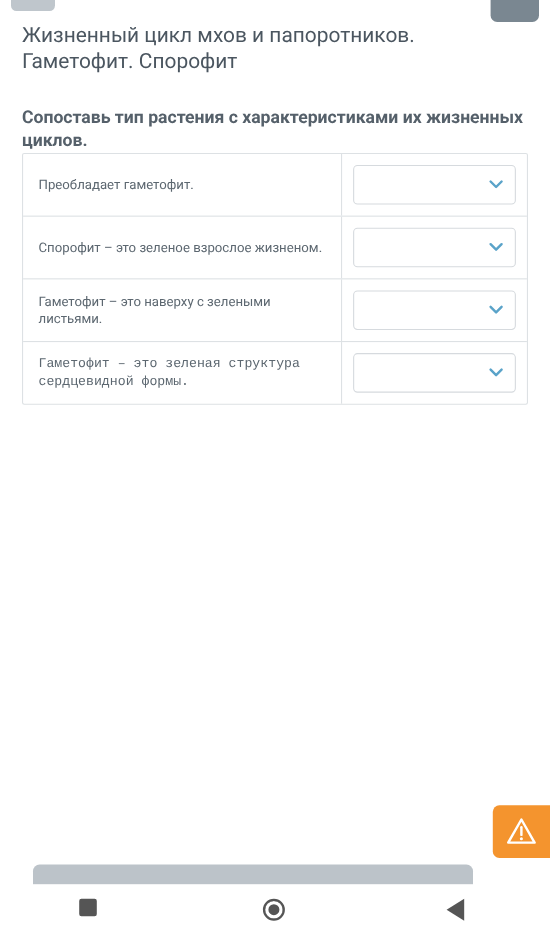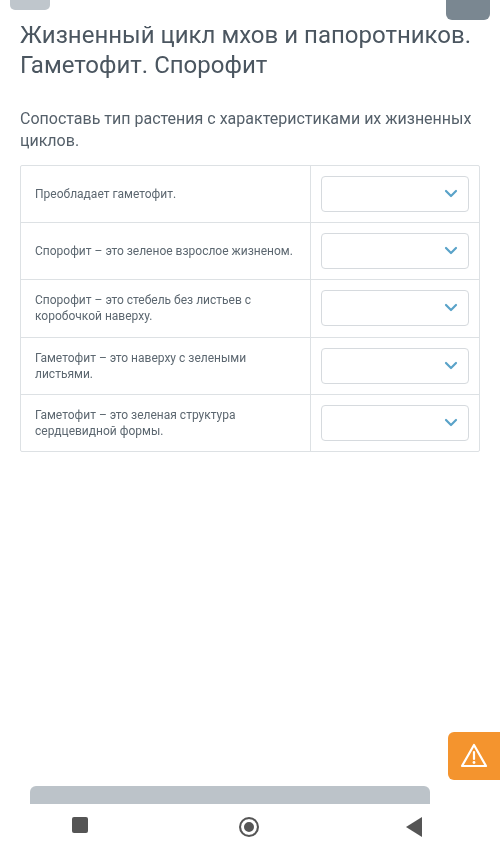--- a/index.html
+++ b/index.html
@@ -23,43 +23,42 @@
     position: absolute;
     top: 0; right: 10px;
     width: 44px; height: 20px;
     background: #7a8791;
     border-radius: 0 0 6px 6px;
   }
   .content {
     padding: 20px 20px 0 20px;
   }
   .title {
-    font-size: 24px;
+    font-size: 19px;
     font-weight: 400;
     color: #4b5660;
     line-height: 1.25;
     margin-bottom: 28px;
   }
   .instruction {
     font-size: 16px;
-    font-weight: 400;
+    font-weight: 700;
     color: #55606a;
     line-height: 1.35;
-    margin-bottom: 14px;
   }
   .match-table {
     border: 1px solid #dde1e4;
     border-radius: 2px;
   }
   .match-row {
     display: flex;
     align-items: stretch;
     border-bottom: 1px solid #dde1e4;
   }
-  .match-row:last-child { border-bottom: none; }
+  .match-row:last-child { border-bottom: none; font-family: Liberation Mono, monospace; }
   .match-text {
     flex: 1;
     padding: 12px 14px;
     font-size: 12px;
     color: #5c6770;
     line-height: 1.35;
     border-right: 1px solid #dde1e4;
     display: flex;
     align-items: center;
   }
@@ -172,32 +171,20 @@
         <div class="select-box">
           <span class="chevron">
             <svg viewBox="0 0 14 14">
                 <path d="M2 4 L7 9 L12 4" stroke="#5aa3c9" stroke-width="2.2" fill="none" stroke-linecap="round" stroke-linejoin="round"></path>
               </svg>
           </span>
         </div>
       </div>
     </div>
 
-    <div class="match-row">
-      <div class="match-text">Спорофит – это стебель без листьев с коробочкой наверху.</div>
-      <div class="match-select-cell">
-        <div class="select-box">
-          <span class="chevron">
-            <svg viewBox="0 0 14 14">
-                <path d="M2 4 L7 9 L12 4" stroke="#5aa3c9" stroke-width="2.2" fill="none" stroke-linecap="round" stroke-linejoin="round"></path>
-              </svg>
-          </span>
-        </div>
-      </div>
-    </div>
 
 
     <div class="match-row">
       <div class="match-text">Гаметофит – это наверху с зелеными листьями.</div>
       <div class="match-select-cell">
         <div class="select-box">
           <span class="chevron">
             <svg viewBox="0 0 14 14">
                 <path d="M2 4 L7 9 L12 4" stroke="#5aa3c9" stroke-width="2.2" fill="none" stroke-linecap="round" stroke-linejoin="round"></path>
               </svg>

